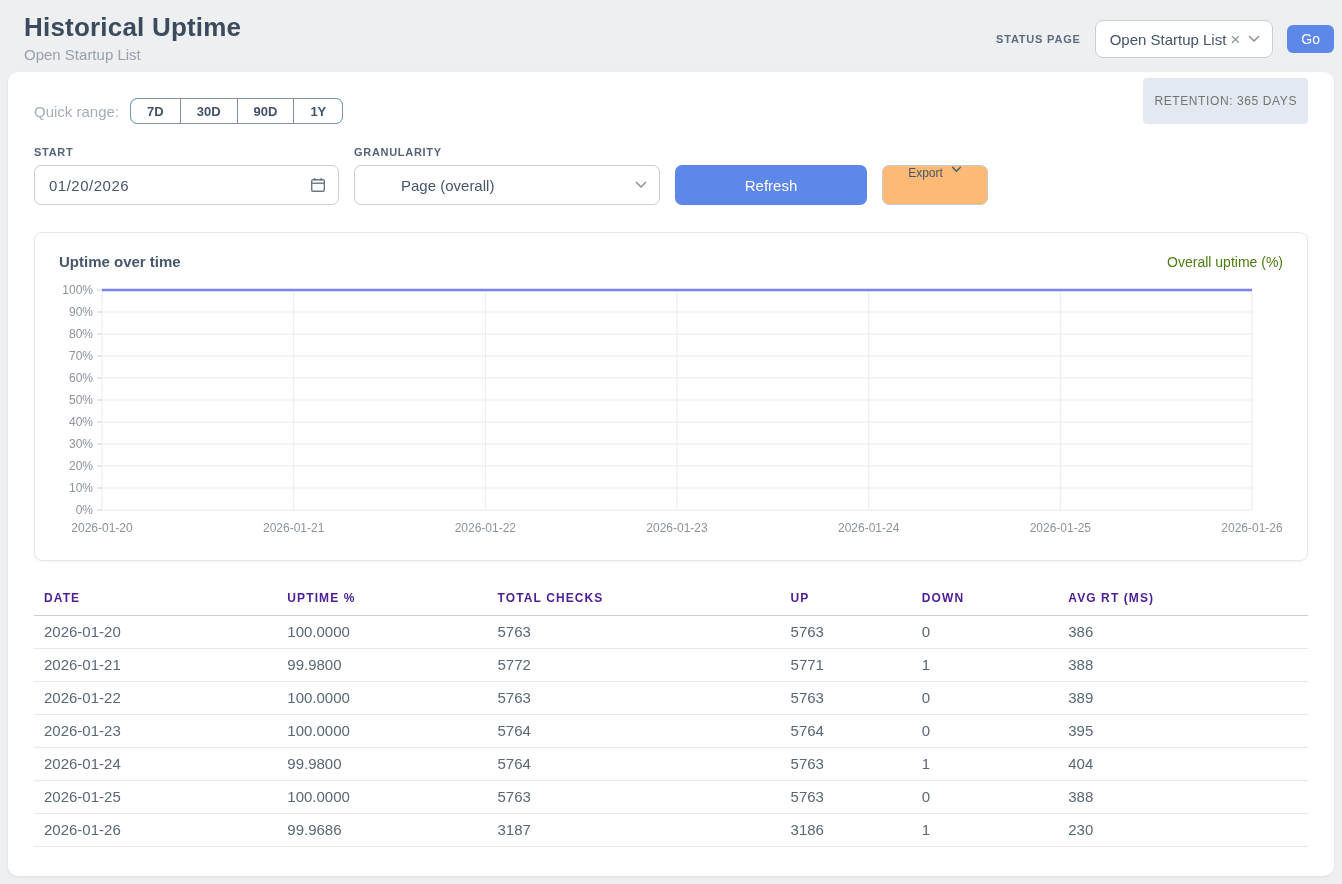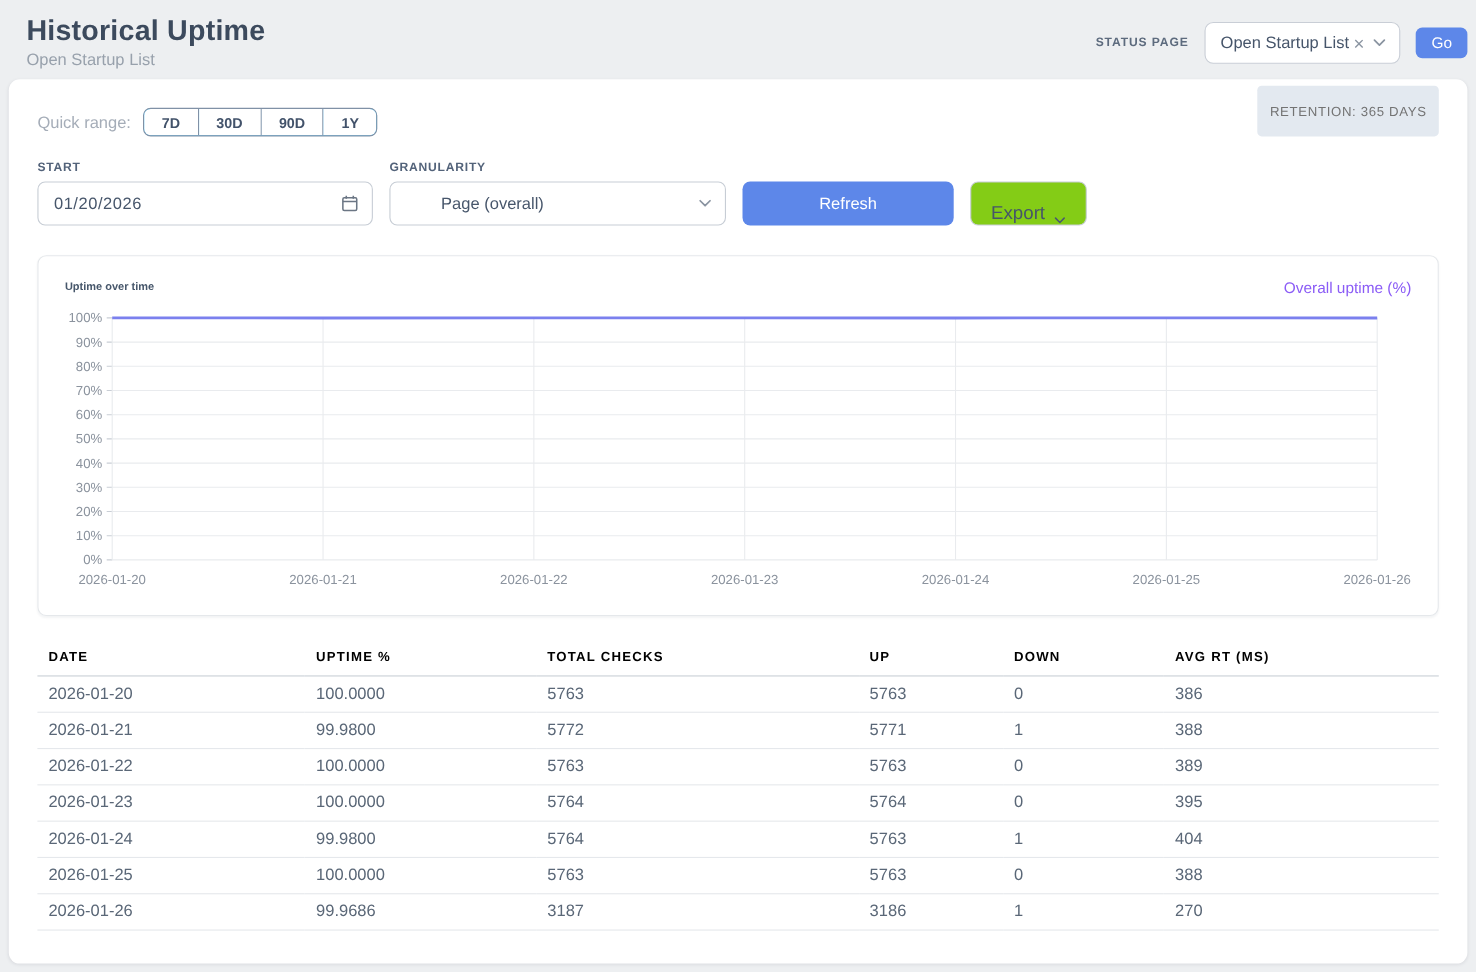--- a/index.html
+++ b/index.html
@@ -60,40 +60,40 @@
     padding:0 12px 0 14px; font-size:15px; color:#47566b; cursor:text;
   }
   .w-start,.w-end { width:305px; }
   .w-gran { width:306px;padding-left:46px; }
   .date-value { letter-spacing:0.5px; }
   .refresh-btn {
     width:192px; height:40px; background:#5d87e9; color:#fff; font-family:inherit;
     font-size:15px; border:none; border-radius:7px; cursor:pointer;
   }
   .export-btn {
-    width:106px; height:40px; background:#84cc16; color:#46556a; font-family:inherit;
-    font-size:17px; border:1px solid #c7cdd5; border-radius:7px; cursor:pointer;
-    display:flex; align-items:flex-end; justify-content:center; gap:8px;
+    width:106px; height:40px; background:#fdba74; color:#46556a; font-family:inherit;
+    font-size:12px; border:1px solid #c7cdd5; border-radius:7px; cursor:pointer;
+    display:flex; align-items:flex-start; justify-content:center; gap:8px;
   }
   
   .chart-card {
     margin-top:27px; border:1px solid #e5e8eb; border-radius:8px;
     box-shadow:0 1px 2px rgba(20,30,50,0.05);
     padding:20px 24px 18px 24px;
   }
   .chart-head { display:flex; justify-content:space-between; align-items:center; }
-  .chart-title { font-size:10px; font-weight:700; color:#47576b; }
-  .chart-legend { font-size:14px; color:#8b5cf6; }
+  .chart-title { font-size:15px; font-weight:700; color:#47576b; }
+  .chart-legend { font-size:14px; color:#4d7c0f; }
   .chart-svg { display:block; width:100%; height:260px; margin-top:12px;
     font-family:"Liberation Sans", sans-serif; }
   
   table.uptime-table { width:100%; border-collapse:collapse; margin-top:26px; }
   .uptime-table th {
     text-align:left; font-size:12px; font-weight:700; letter-spacing:1.1px;
-    color:#000000; padding:4px 10px 10px 10px; border-bottom:1px solid #c9cfd6;
+    color:#4c1d95; padding:4px 10px 10px 10px; border-bottom:1px solid #c9cfd6;
   }
   .uptime-table td {
     font-size:15px; color:#5a6777; padding:7px 10px 8px 10px;
     border-bottom:1px solid #e5e8ec;
   }
 </style>
 </head>
 <body>
 
 <div class="top-header">
@@ -298,17 +298,17 @@
         <td>5763</td>
         <td>0</td>
         <td>388</td>
       </tr>
       <tr>
         <td>2026-01-26</td>
         <td>99.9686</td>
         <td>3187</td>
         <td>3186</td>
         <td>1</td>
-        <td>270</td>
+        <td>230</td>
       </tr>
     </tbody>
   </table>
 </div>
 
 </body></html>

